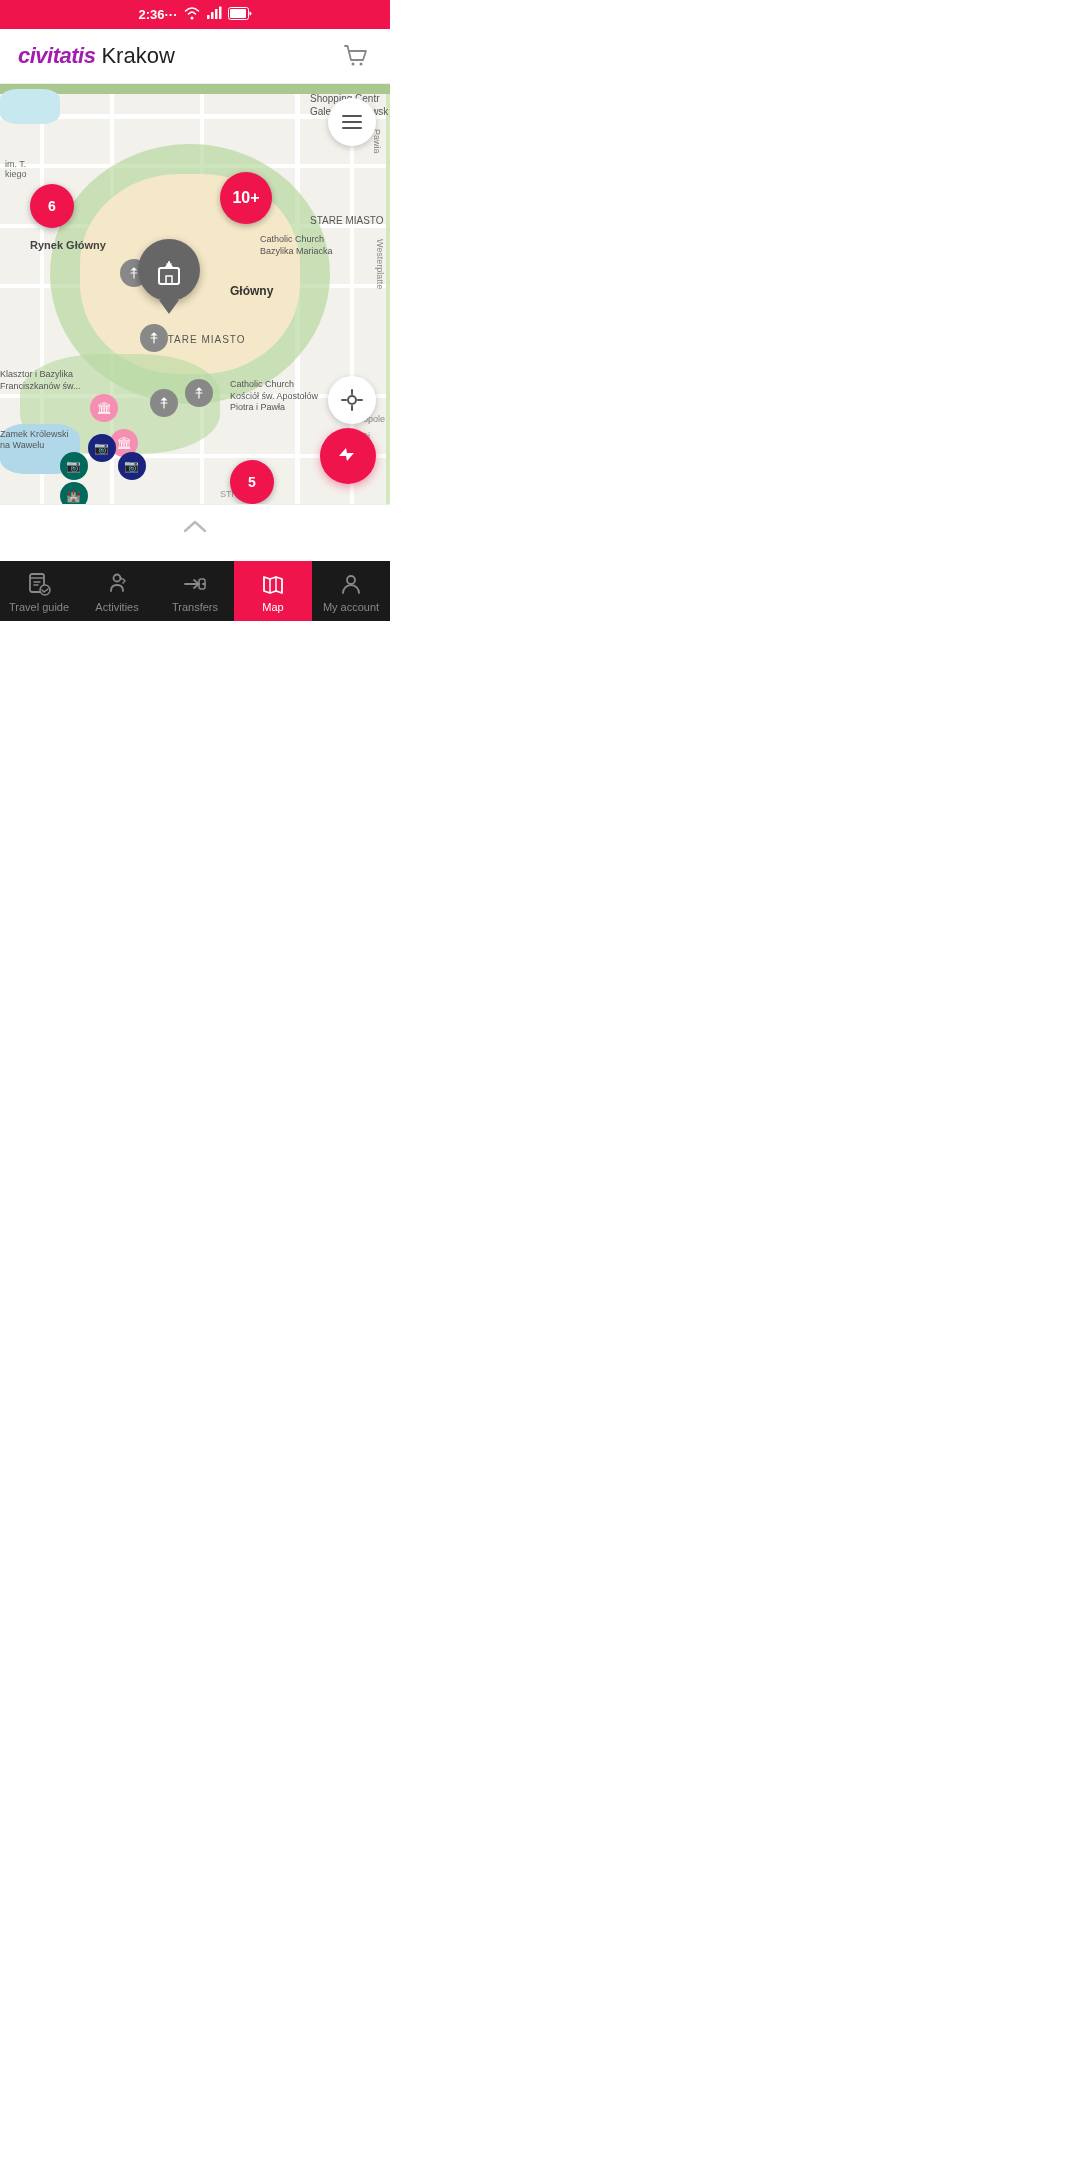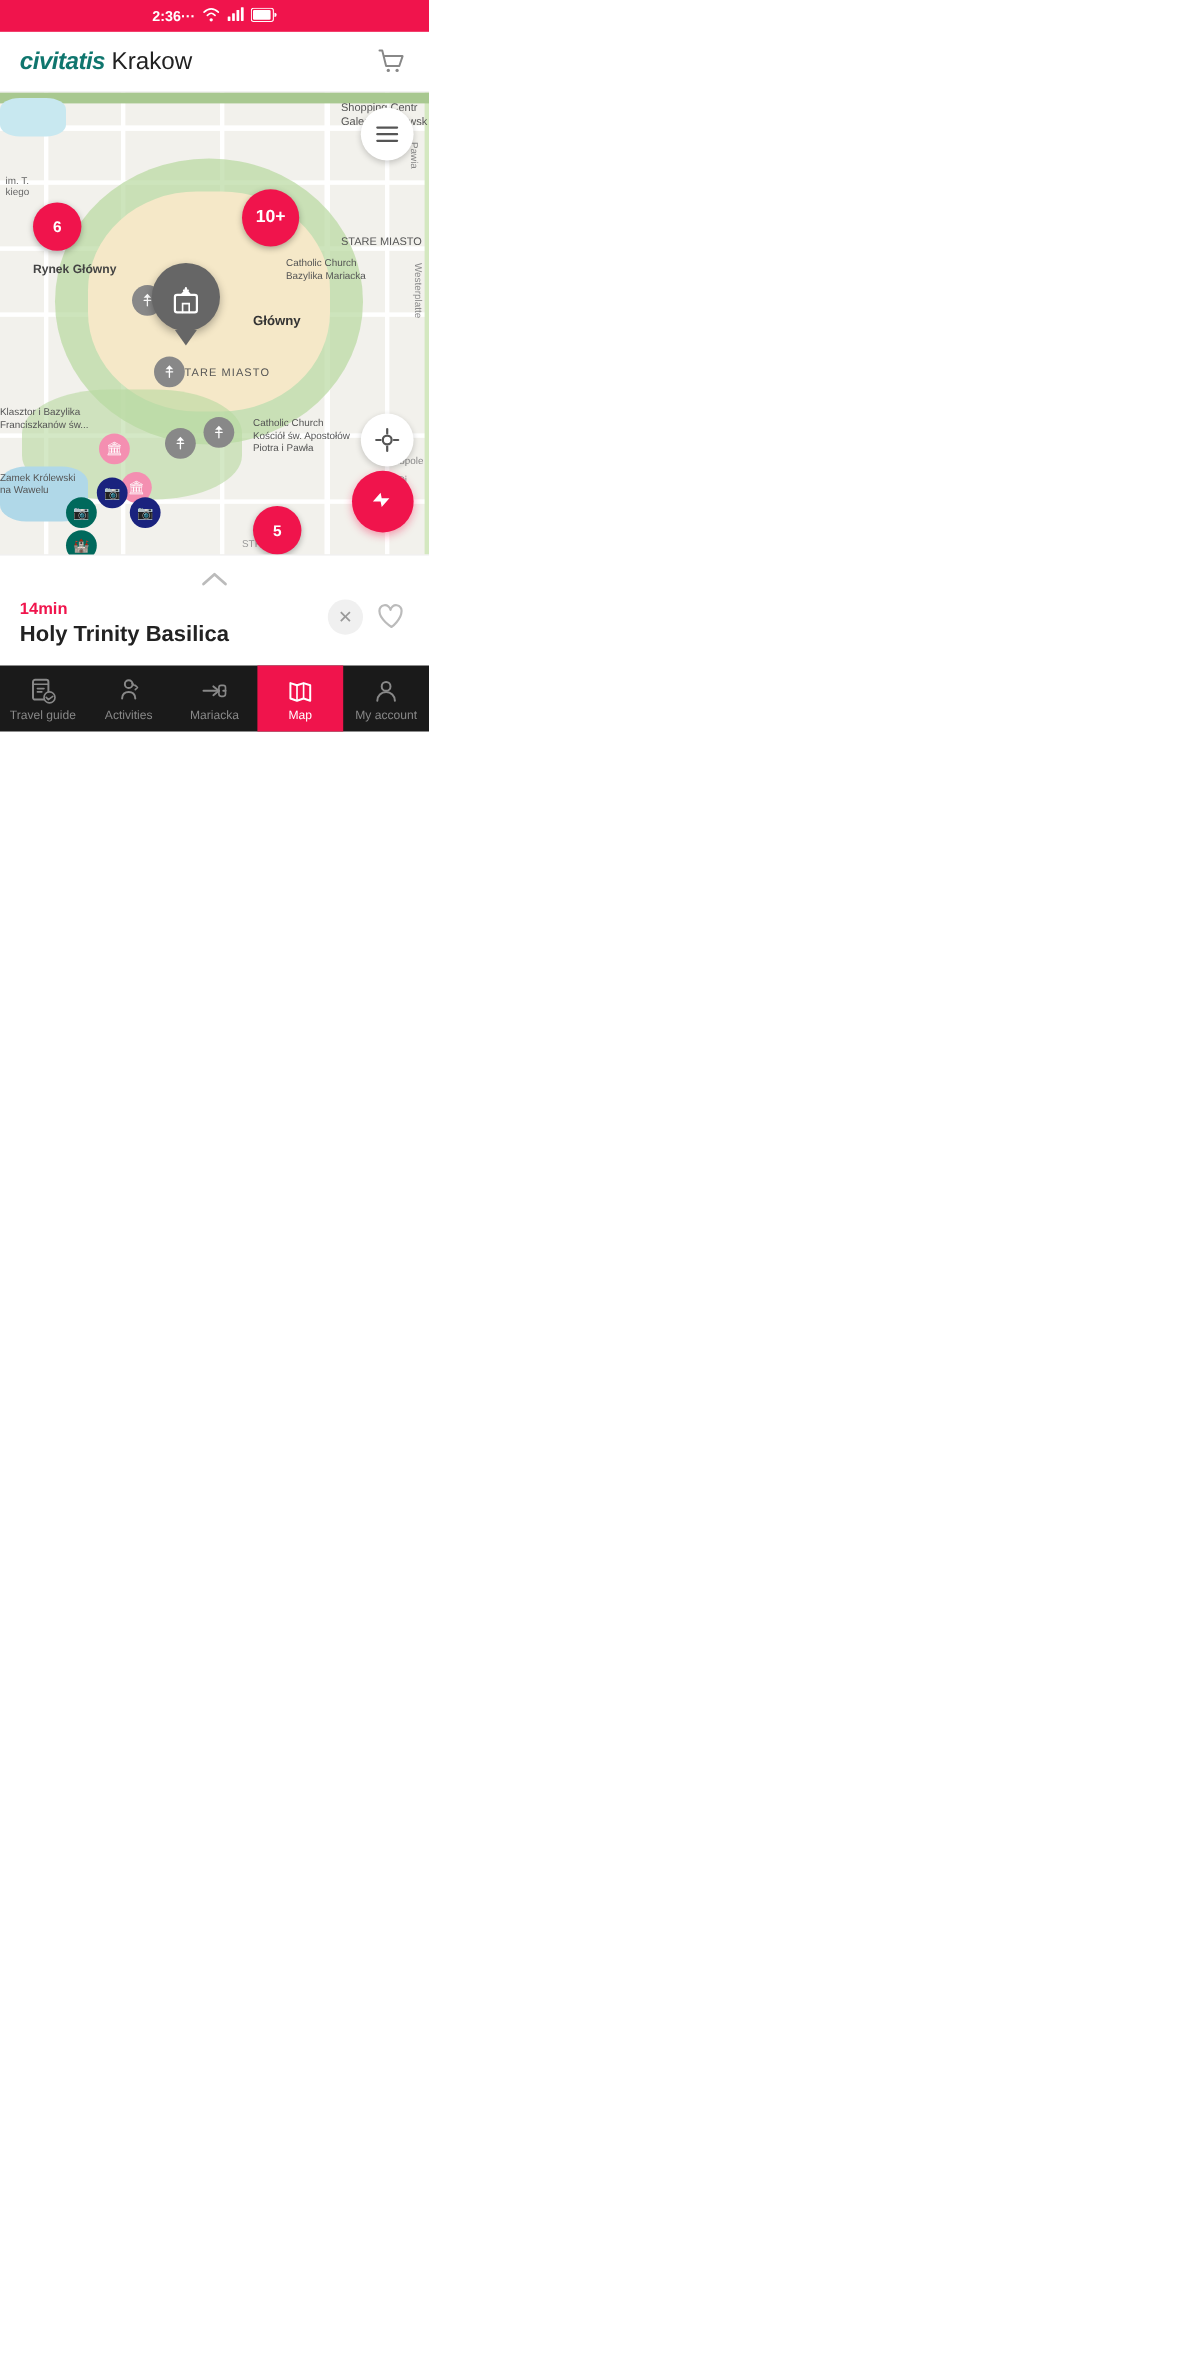--- a/index.html
+++ b/index.html
@@ -36,21 +36,21 @@
       justify-content: space-between;
       padding: 10px 18px;
       border-bottom: 1px solid #eee;
     }
     .header-logo {
       display: flex;
       align-items: center;
       gap: 6px;
     }
     .logo-civitatis {
-      color: #0f766e;
+      color: #a21caf;
       font-size: 22px;
       font-weight: 800;
       font-style: italic;
       letter-spacing: -0.5px;
     }
     .logo-city {
       color: #222;
       font-size: 22px;
       font-weight: 400;
     }
@@ -426,34 +426,20 @@
     </svg>
   </div>
 </div>
 
 <div class="bottom-card">
   <div class="collapse-handle">
     <svg width="28" height="18" viewBox="0 0 28 18" fill="none">
       <path d="M4 14L14 5l10 9" stroke="#bbb" stroke-width="2.5" stroke-linecap="round" stroke-linejoin="round"></path>
     </svg>
   </div>
-  <div class="card-row">
-    <div class="card-content">
-      <div class="card-time">14min</div>
-      <div class="card-title">Holy Trinity Basilica</div>
-    </div>
-    <div class="card-actions">
-      <div class="close-btn">✕</div>
-      <div class="heart-btn">
-        <svg width="26" height="24" viewBox="0 0 26 24" fill="none">
-          <path d="M13 21S2 14 2 7a5 5 0 0110-1.5A5 5 0 0122 7c0 7-9 14-9 14z" stroke="#bbb" stroke-width="2" stroke-linejoin="round"></path>
-        </svg>
-      </div>
-    </div>
-  </div>
 </div>
 
 <div class="bottom-nav">
 
   <div class="nav-item">
     <svg width="26" height="26" viewBox="0 0 26 26" fill="none">
       <rect x="4" y="3" width="14" height="18" rx="2" stroke="#888" stroke-width="1.8"></rect>
       <path d="M4 7h14" stroke="#888" stroke-width="1.5"></path>
       <path d="M8 11h6M8 14h4" stroke="#888" stroke-width="1.5" stroke-linecap="round"></path>
       <circle cx="19" cy="19" r="5" fill="#1a1a1a" stroke="#888" stroke-width="1.5"></circle>
@@ -472,21 +458,21 @@
     <span class="nav-label">Activities</span>
   </div>
 
   <div class="nav-item">
     <svg width="26" height="26" viewBox="0 0 26 26" fill="none">
       <path d="M3 13h14" stroke="#888" stroke-width="1.8" stroke-linecap="round"></path>
       <path d="M12 9l5 4-5 4" stroke="#888" stroke-width="1.8" stroke-linecap="round" stroke-linejoin="round"></path>
       <path d="M23 13h-2" stroke="#888" stroke-width="1.8" stroke-linecap="round"></path>
       <rect x="17" y="8" width="6" height="10" rx="2" stroke="#888" stroke-width="1.5"></rect>
     </svg>
-    <span class="nav-label">Mariacka</span>
+    <span class="nav-label">Transfers</span>
   </div>
 
   <div class="nav-item active">
     <svg width="26" height="26" viewBox="0 0 26 26" fill="none">
       <path d="M4 6l6 2 6-2 6 2v14l-6-2-6 2-6-2V6z" stroke="#fff" stroke-width="1.8" stroke-linejoin="round"></path>
       <line x1="10" y1="8" x2="10" y2="22" stroke="#fff" stroke-width="1.5"></line>
       <line x1="16" y1="6" x2="16" y2="20" stroke="#fff" stroke-width="1.5"></line>
     </svg>
     <span class="nav-label">Map</span>
   </div>

